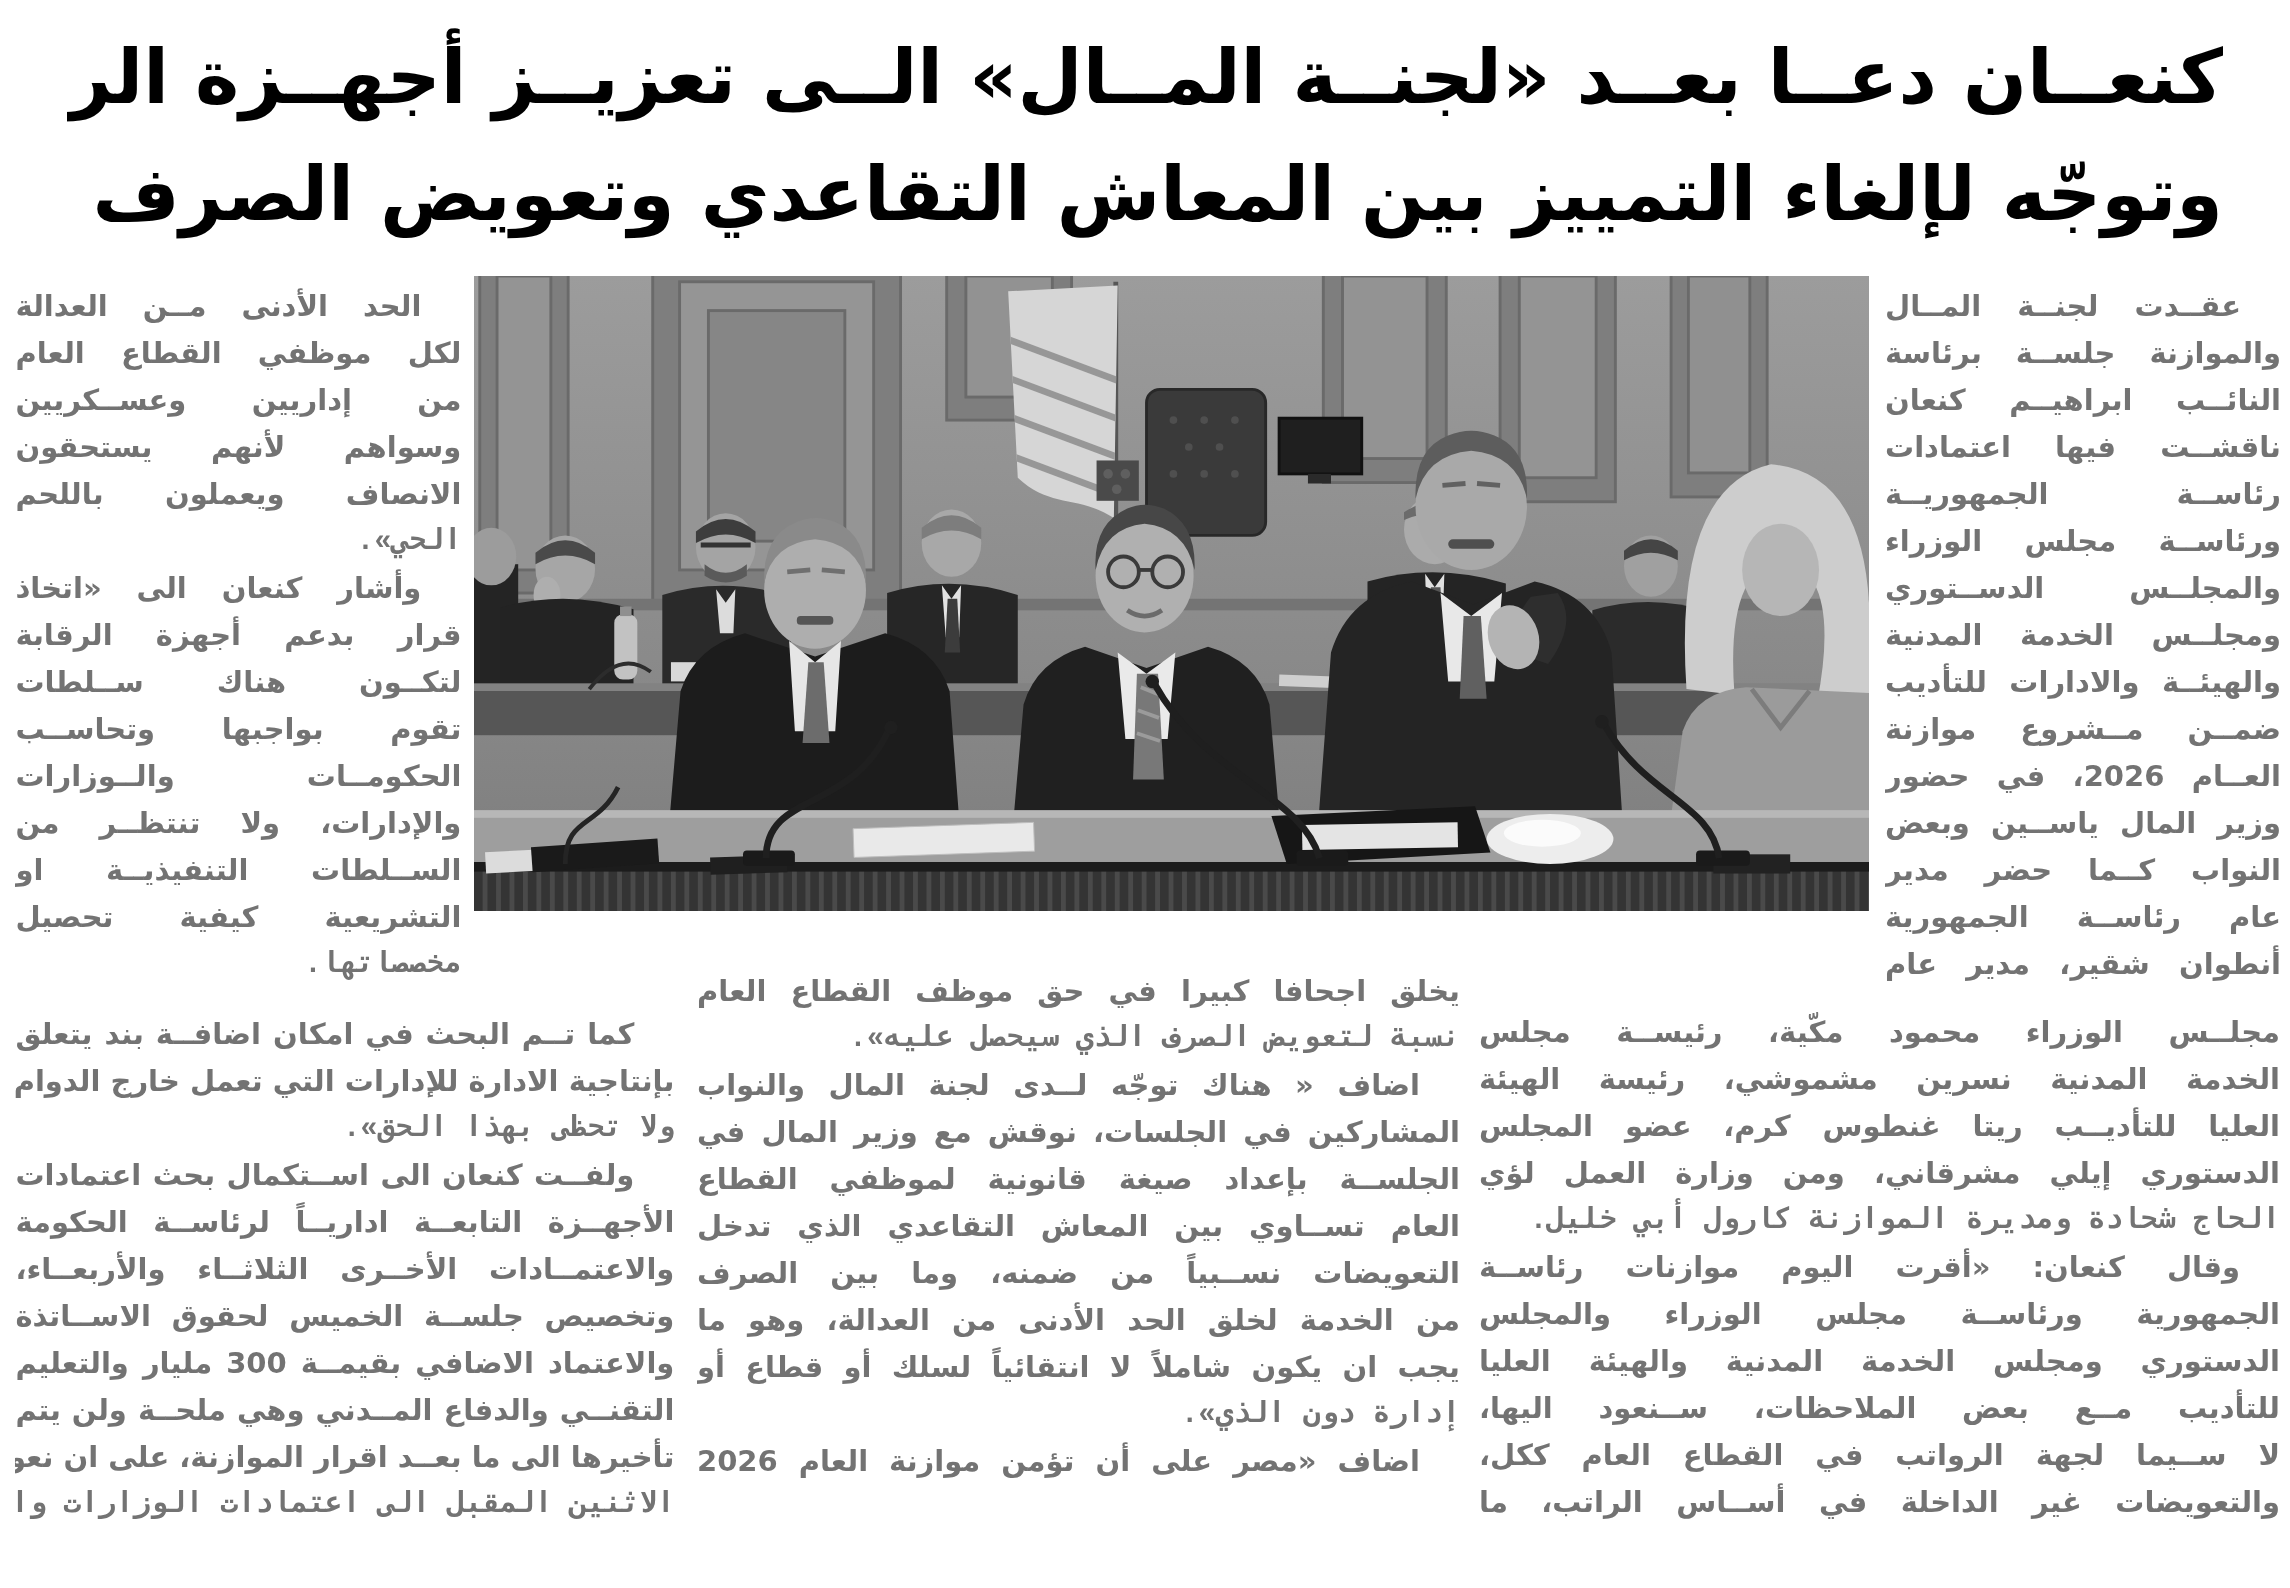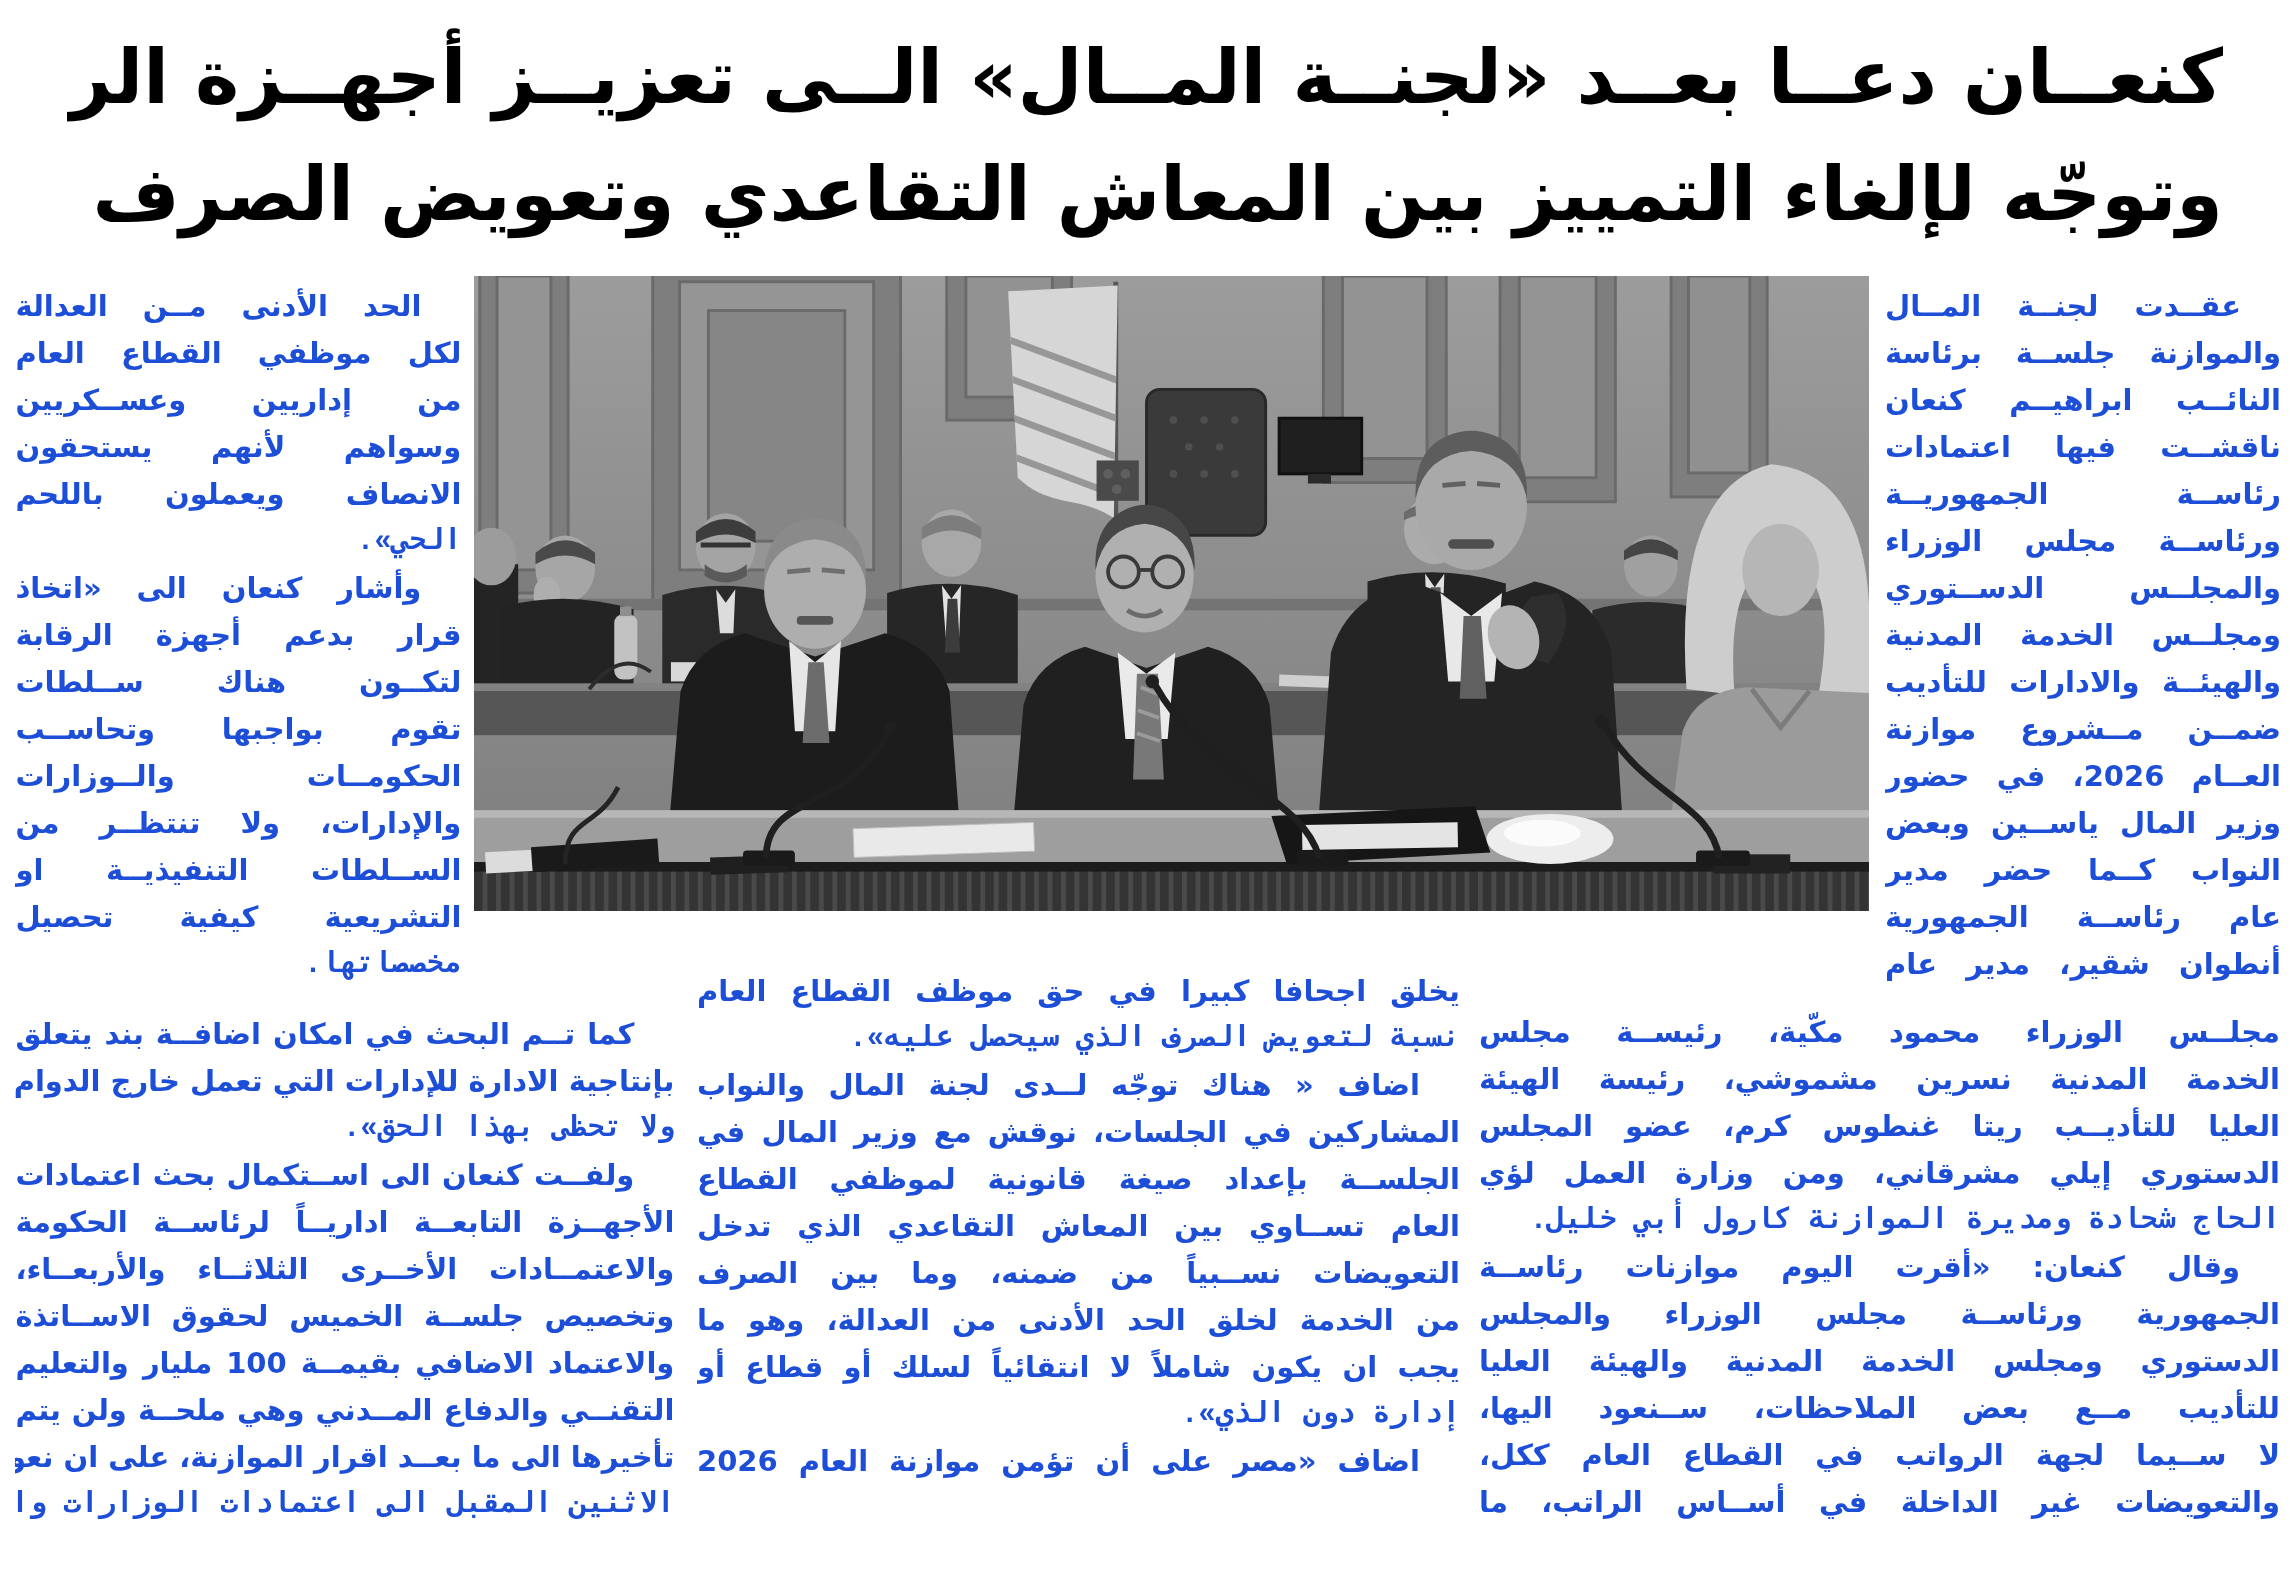--- a/index.html
+++ b/index.html
@@ -21,21 +21,21 @@
     line-height:117px;
     color:#000;
     letter-spacing:-1px;
   }
   .headline .hl{white-space:nowrap;overflow:hidden;}
   .col{
     position:absolute;
     direction:rtl;
     font-weight:700;
     font-size:29px;
-    color:#1d4ed8;
+    color:#737373;
   }
   .line{
     height:47px;
     line-height:47px;
     text-align:justify;
     text-align-last:justify;
     text-justify:inter-word;
     overflow:hidden;
     white-space:nowrap;
   }
@@ -124,21 +124,21 @@
     </div>
 
   <div class="col abs" style="left:15.4px;top:1011px;width:659px;">
       <div class="line indent">كما تــم البحث في امكان اضافــة بند يتعلق</div>
       <div class="line">بإنتاجية الادارة للإدارات التي تعمل خارج الدوام</div>
       <div class="line end">ولا تحظى بهذا الحق».</div>
       <div class="line indent">ولفــت كنعان الى اســتكمال بحث اعتمادات</div>
       <div class="line">الأجهــزة التابعــة اداريــاً لرئاســة الحكومة</div>
       <div class="line">والاعتمــادات الأخــرى الثلاثــاء والأربعــاء،</div>
       <div class="line">وتخصيص جلســة الخميس لحقوق الاســاتذة</div>
-      <div class="line">والاعتماد الاضافي بقيمــة 100 مليار والتعليم</div>
+      <div class="line">والاعتماد الاضافي بقيمــة 300 مليار والتعليم</div>
       <div class="line">التقنــي والدفاع المــدني وهي ملحــة ولن يتم</div>
       <div class="line">تأخيرها الى ما بعــد اقرار الموازنة، على ان نعود</div>
       <div class="line end">الاثنين المقبل الى اعتمادات الوزارات والادارات.</div>
     </div>
 
   <div class="photo">
     <svg viewBox="0 0 1452 661" preserveAspectRatio="none">
       <defs>
         <linearGradient id="wallGrad" x1="0" y1="0" x2="0" y2="1">
           <stop offset="0" stop-color="#9c9c9c"></stop>

